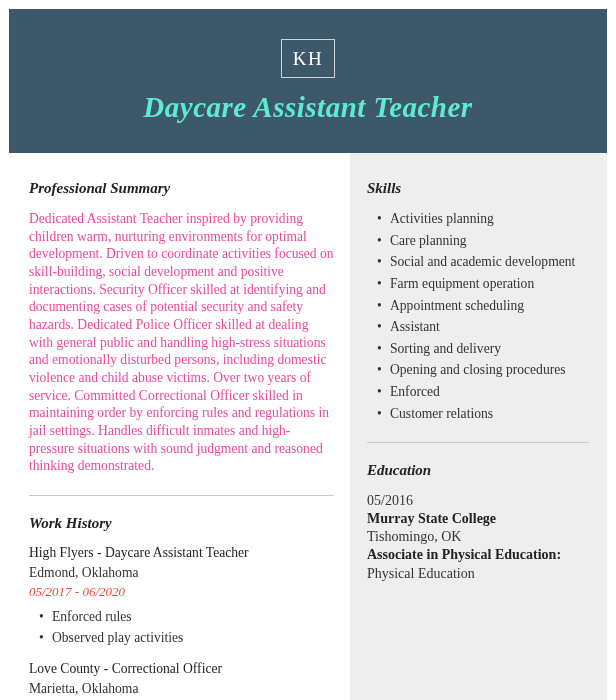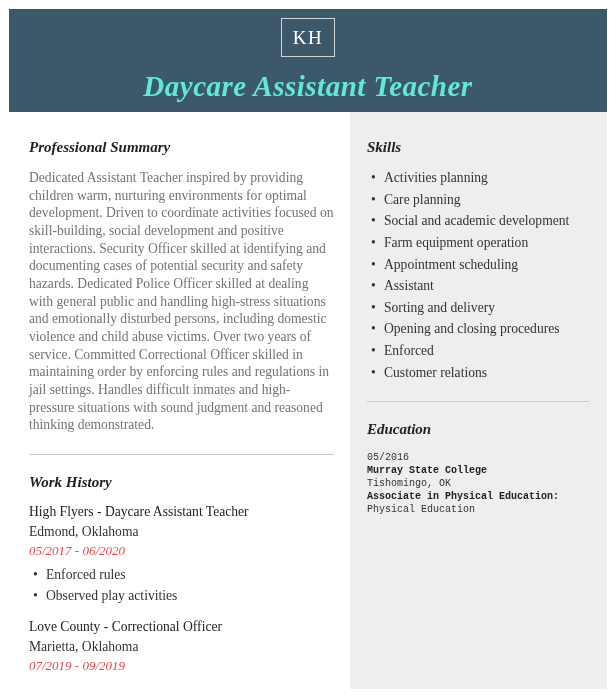--- a/index.html
+++ b/index.html
@@ -11,21 +11,21 @@
   .page {
     width: 616px;
     height: 700px;
     overflow: hidden;
     background: #ffffff;
     padding: 9px 9px 0 9px;
   }
   
   .header {
     background: #3d5869;
-    height: 103px;
+    height: 144px;
     display: flex;
     flex-direction: column;
     align-items: center;
     justify-content: center;
     gap: 13px;
   }
   .monogram {
     border: 1px solid rgba(255,255,255,0.75);
     color: #ffffff;
     font-size: 19px;
@@ -61,21 +61,21 @@
   h2.section-heading {
     font-size: 15px;
     font-style: italic;
     font-weight: bold;
     color: #222222;
     margin: 0 0 13px 0;
   }
   .summary-text {
     font-size: 13.6px;
     line-height: 1.3;
-    color: #737373;
+    color: #ec4899;
     margin: 0;
   }
   hr.divider {
     border: none;
     border-top: 1px solid #c9c9c9;
     margin: 20px 0 19px 0;
   }
   
   .job { margin-bottom: 15px; }
   .job-title {
@@ -90,45 +90,44 @@
     margin-bottom: 3px;
   }
   .job-dates {
     font-size: 13px;
     font-style: italic;
     color: #ef4444;
     margin-bottom: 7px;
   }
   ul.bullets {
     list-style: none;
-    margin: 2px;
+    margin: 8px;
     padding: 0;
   }
   ul.bullets li {
     position: relative;
     font-size: 13.6px;
     line-height: 1.26;
     color: #333333;
     padding-left: 15px;
     margin-bottom: 4px;
   }
   ul.bullets li::before {
     content: "\2022";
     position: absolute;
     left: 2px;
     top: 0;
   }
   
   ul.skills li { margin-bottom: 4.5px; }
   
   .edu-line {
-    font-size: 10px;
+    font-size: 14px;
     line-height: 1.3;
     color: #333333;
-    font-family: Liberation Mono, monospace;
   }
   .edu-line.bold { font-weight: bold; color: #222222; }
 </style>
 </head>
 <body>
 
 <div class="page">
 
   <header class="header">
     <div class="monogram">

